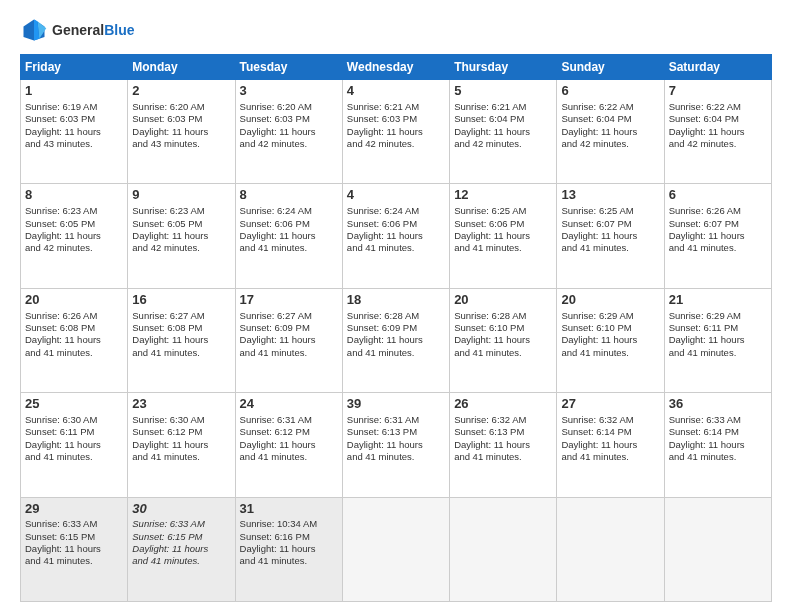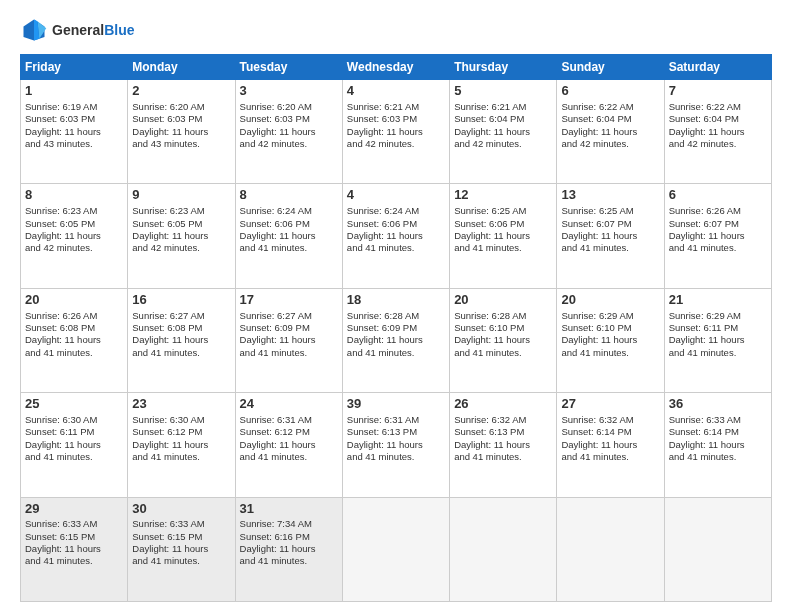--- a/index.html
+++ b/index.html
@@ -322,30 +322,30 @@
           </td>
         </tr>
         <tr style="background: rgb(235, 235, 235);">
           <td style="background: rgb(235, 235, 235);">
             <span class="day-num">29</span>
             <span style="display: block;">Sunrise: 6:33 AM</span>
             <span style="display: block;">Sunset: 6:15 PM</span>
             <span style="display: block;">Daylight: 11 hours</span>
             <span style="display: block;">and 41 minutes.</span>
           </td>
-          <td style="background: rgb(235, 235, 235);">
+          <td style="background: rgb(235, 235, 235); font-style: italic;">
             <span class="day-num">30</span>
             <span style="display: block;">Sunrise: 6:33 AM</span>
             <span style="display: block;">Sunset: 6:15 PM</span>
             <span style="display: block;">Daylight: 11 hours</span>
             <span style="display: block;">and 41 minutes.</span>
           </td>
           <td style="background: rgb(235, 235, 235);">
             <span class="day-num">31</span>
-            <span style="display: block;">Sunrise: 7:34 AM</span>
+            <span style="display: block;">Sunrise: 10:34 AM</span>
             <span style="display: block;">Sunset: 6:16 PM</span>
             <span style="display: block;">Daylight: 11 hours</span>
             <span style="display: block;">and 41 minutes.</span>
           </td>
           <td class="cell-empty" style="background: rgb(224, 224, 224);"></td>
           <td class="cell-empty" style="background: rgb(224, 224, 224);"></td>
           <td class="cell-empty" style="background: rgb(224, 224, 224);"></td>
           <td class="cell-empty" style="background: rgb(224, 224, 224);"></td>
         </tr>
       </tbody>

